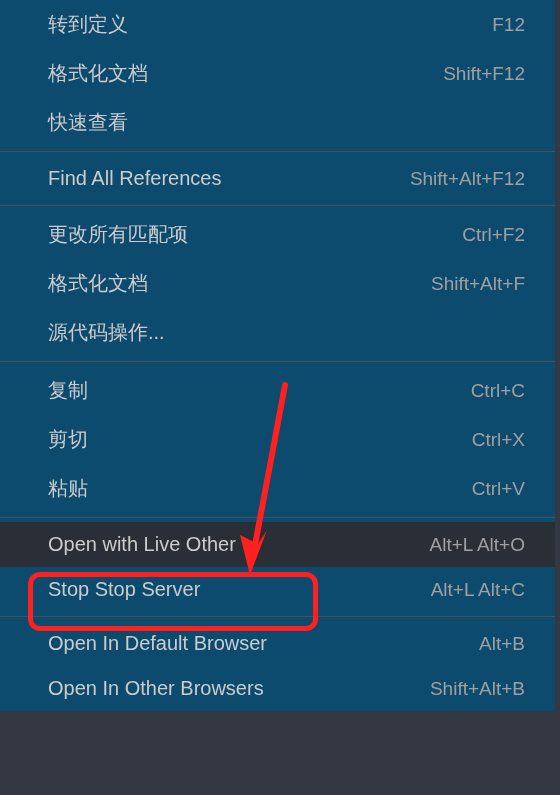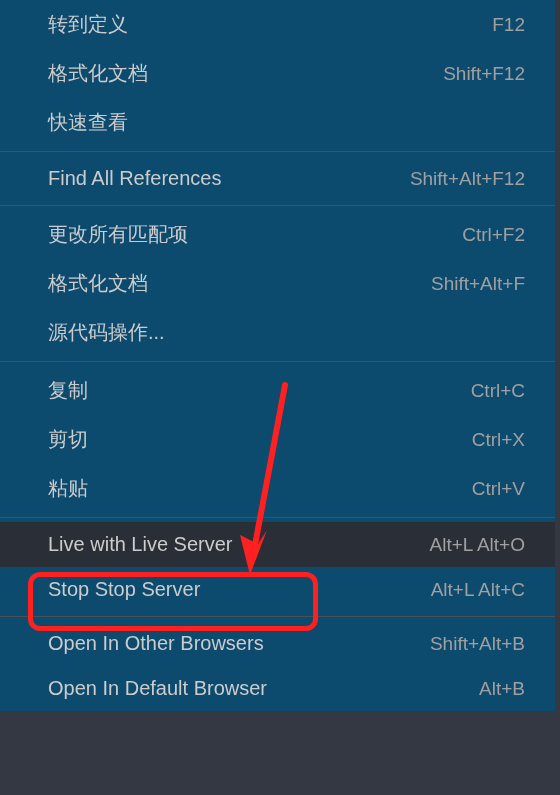--- a/index.html
+++ b/index.html
@@ -117,36 +117,36 @@
     <span class="item-label">剪切</span>
     <span class="item-shortcut">Ctrl+X</span>
   </div>
   <div class="menu-item">
     <span class="item-label">粘贴</span>
     <span class="item-shortcut">Ctrl+V</span>
   </div>
   <div class="separator"></div>
 
   <div class="menu-item hovered">
-    <span class="item-label">Live with Live Server</span>
+    <span class="item-label">Open with Live Other</span>
     <span class="item-shortcut">Alt+L Alt+O</span>
   </div>
   <div class="menu-item">
     <span class="item-label">Stop Stop Server</span>
     <span class="item-shortcut">Alt+L Alt+C</span>
   </div>
   <div class="separator"></div>
 
   <div class="menu-item">
+    <span class="item-label">Open In Default Browser</span>
+    <span class="item-shortcut">Alt+B</span>
+  </div>
+  <div class="menu-item">
     <span class="item-label">Open In Other Browsers</span>
     <span class="item-shortcut">Shift+Alt+B</span>
-  </div>
-  <div class="menu-item">
-    <span class="item-label">Open In Default Browser</span>
-    <span class="item-shortcut">Alt+B</span>
   </div>
 </div>
 
 <div class="arrow">
   <svg viewBox="0 0 60 200">
     <line x1="45" y1="5" x2="15" y2="165" stroke="#ff2020" stroke-width="6" stroke-linecap="round"></line>
     <polygon points="10,195 0,155 18,164 27,150" fill="#ff2020"></polygon>
   </svg>
 </div>
 

